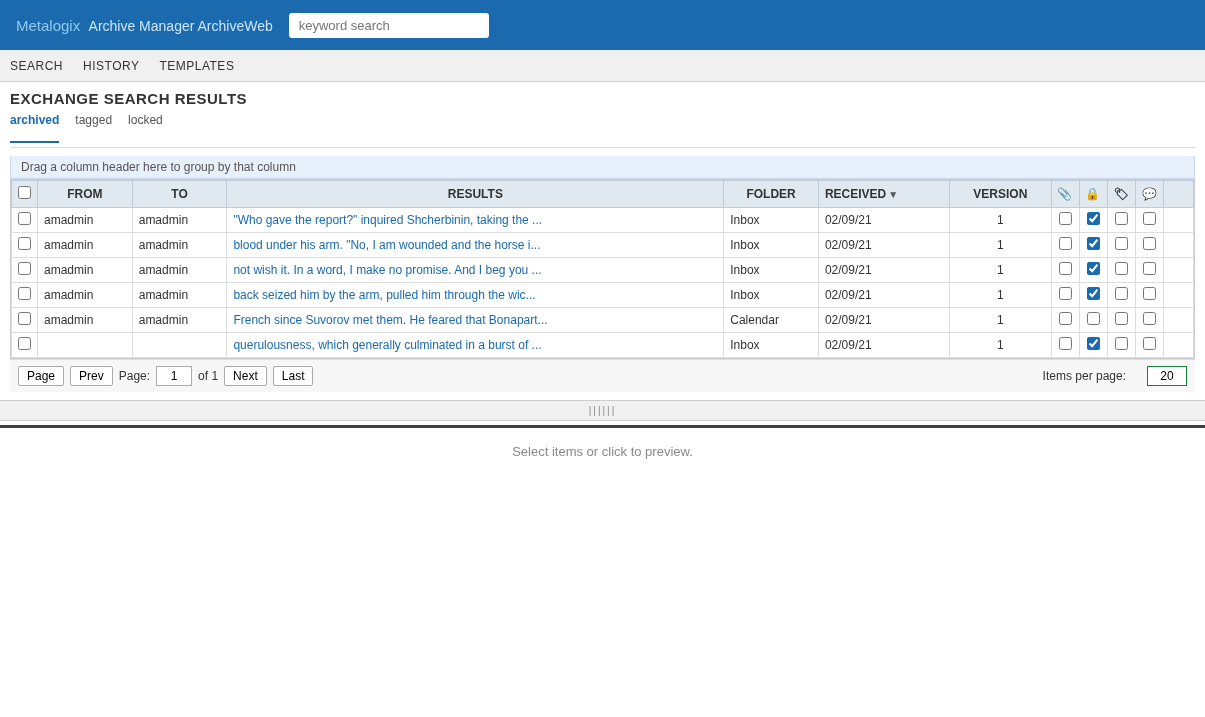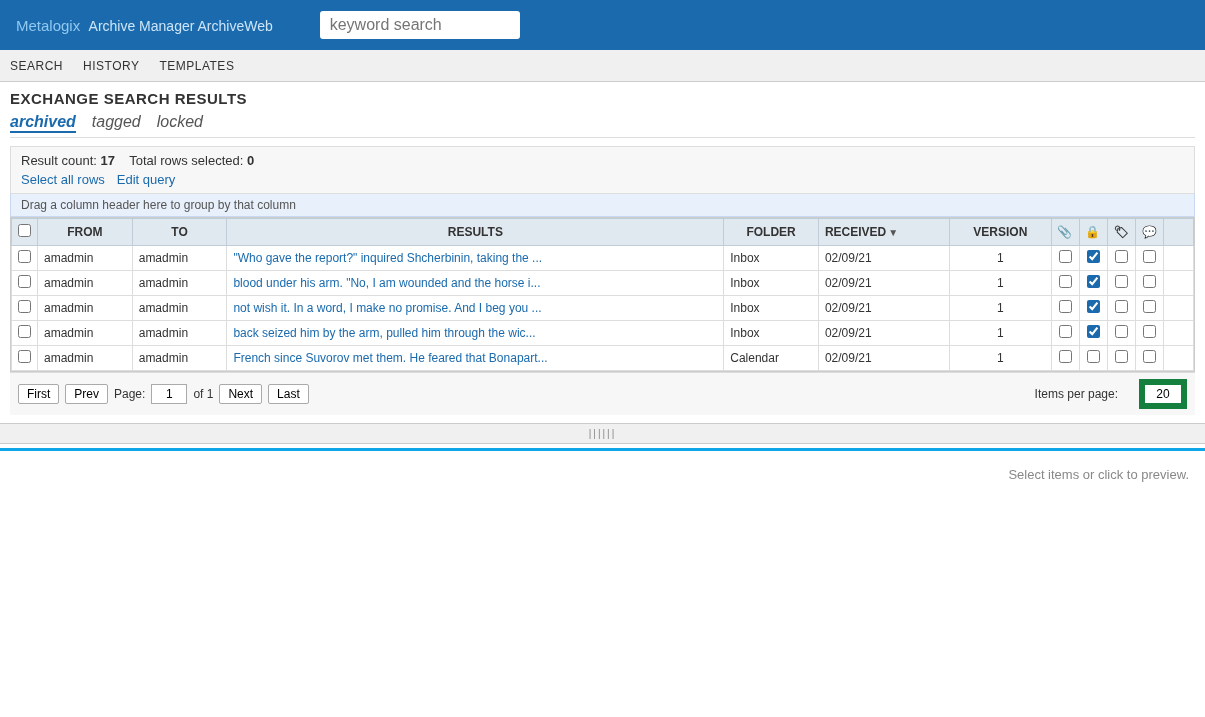--- a/index.html
+++ b/index.html
@@ -20,24 +20,23 @@
       font-weight: bold;
       white-space: nowrap;
       margin-right: 8px;
     }
     .nav-brand span { color: #90c8f0; font-weight: normal; }
     .nav-search-input {
       padding: 5px 10px;
       border: none;
       border-radius: 3px;
       width: 200px;
-      font-size: 16px;
+      font-size: 13px;
       background: #fff;
       color: #999;
-      margin-left: 31px;
     }
     .nav-links {
       margin-left: auto;
       display: flex;
       align-items: center;
       gap: 20px;
     }
     .nav-link {
       color: #d0e8f8;
       text-decoration: none;
@@ -88,23 +87,22 @@
     .filter-tabs {
       display: flex;
       gap: 16px;
       margin-bottom: 8px;
       border-bottom: 1px solid #ddd;
       padding-bottom: 4px;
     }
     .filter-tab {
       color: #555;
       cursor: pointer;
-      font-size: 16px;
-      padding-bottom: 0;
-      font-style: italic;
+      font-size: 12px;
+      padding-bottom: 14px;
     }
     .filter-tab.active {
       color: #1a6aad;
       border-bottom: 2px solid #1a6aad;
       font-weight: bold;
     }
 
     
     .result-info {
       background: #f7f7f7;
@@ -188,34 +186,34 @@
     }
     .items-per-page {
       margin-left: auto;
       display: flex;
       align-items: center;
       gap: 21px;
       font-size: 12px;
       color: #333;
     }
     .items-per-page input {
-      width: 48px;
-      border: 6px solid #15803d;
+      width: 40px;
+      border: 1px solid #15803d;
       padding: 2px 4px;
       font-size: 12px;
       text-align: center;
     }
 
     
     .preview-area {
       padding: 16px;
-      text-align: right;
+      text-align: center;
       color: #888;
       font-size: 13px;
-      border-top: 3px solid #0ea5e9;
+      border-top: 3px solid #404040;
       margin-top: 4px;
     }
     .preview-divider {
       display: flex;
       justify-content: center;
       padding: 4px 0;
       cursor: row-resize;
       background: #f0f0f0;
       border-top: 1px solid #ccc;
       border-bottom: 1px solid #ccc;
@@ -252,33 +250,20 @@
 <div class="content">
 
   <div class="page-title">EXCHANGE SEARCH RESULTS</div>
 
   <div class="filter-tabs">
     <span class="filter-tab active">archived</span>
     <span class="filter-tab">tagged</span>
     <span class="filter-tab">locked</span>
   </div>
 
-  <div class="result-info">
-    <div class="result-count">
-      <span>Result count:</span>
-      <strong>17</strong>
-      &nbsp;&nbsp;
-      <span>Total rows selected:</span>
-      <strong>0</strong>
-    </div>
-    <div class="result-links">
-      <a class="result-link">Select all rows</a>
-      <a class="result-link">Edit query</a>
-    </div>
-  </div>
 
   <div class="drag-hint">Drag a column header here to group by that column</div>
 
   <div class="table-container">
     <table class="results-table">
       <thead>
         <tr>
           <th class="checkbox-col center">
             <input type="checkbox" style="">
           </th>
@@ -373,26 +358,40 @@
             <td style="cursor: pointer; color: rgb(26, 106, 173);">French since Suvorov met them. He feared that Bonapart...</td>
             <td>Calendar</td>
             <td>02/09/21</td>
             <td class="center">1</td>
             <td class="center"><input type="checkbox" style=""></td>
             <td class="center"><input type="checkbox" style=""></td>
             <td class="center"><input type="checkbox" style=""></td>
             <td class="center"><input type="checkbox" style=""></td>
             <td></td>
           </tr>
+          <tr>
+            <td class="center"><input type="checkbox" style=""></td>
+            <td></td>
+            <td></td>
+            <td style="cursor: pointer; color: rgb(26, 106, 173);">querulousness, which generally culminated in a burst of ...</td>
+            <td>Inbox</td>
+            <td>02/09/21</td>
+            <td class="center">1</td>
+            <td class="center"><input type="checkbox" style=""></td>
+            <td class="center"><input type="checkbox" checked="" style="accent-color: rgb(26, 106, 173);"></td>
+            <td class="center"><input type="checkbox" style=""></td>
+            <td class="center"><input type="checkbox" style=""></td>
+            <td></td>
+          </tr>
         </tbody>
     </table>
   </div>
 
   <div class="pagination-bar">
-    <button class="page-btn">First</button>
+    <button class="page-btn">Page</button>
     <button class="page-btn">Prev</button>
     <span class="page-label">Page:</span>
     <input class="page-input" type="text" value="1" style="">
     <span class="page-label">of 1</span>
     <button class="page-btn">Next</button>
     <button class="page-btn">Last</button>
     <div class="items-per-page">
       <span>Items per page:</span>
       <input type="text" value="20" style="">
     </div>

